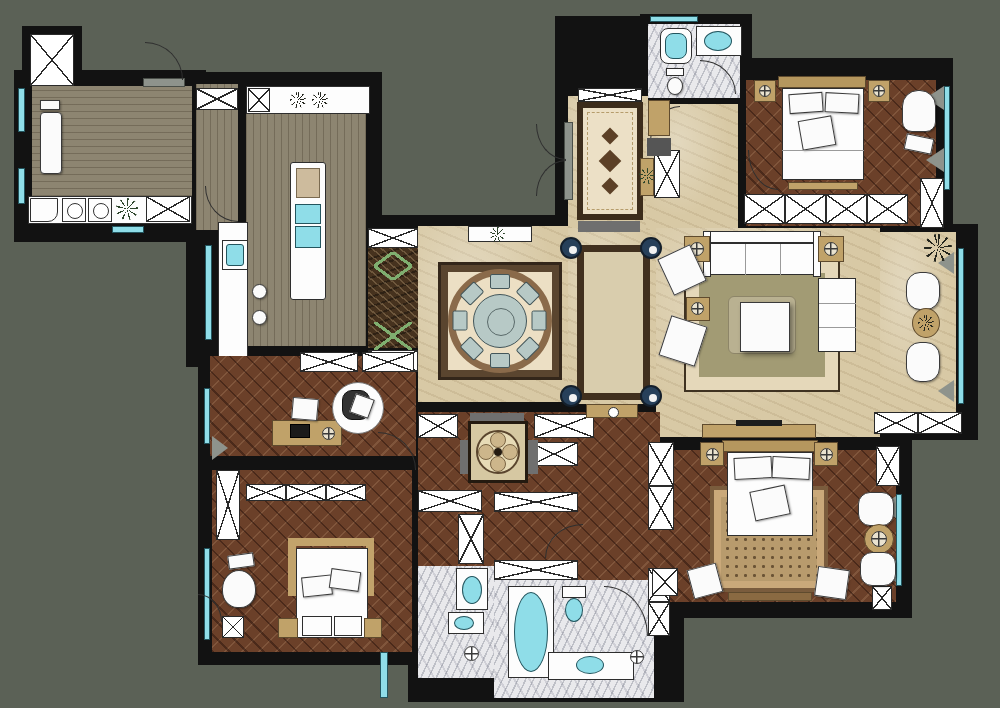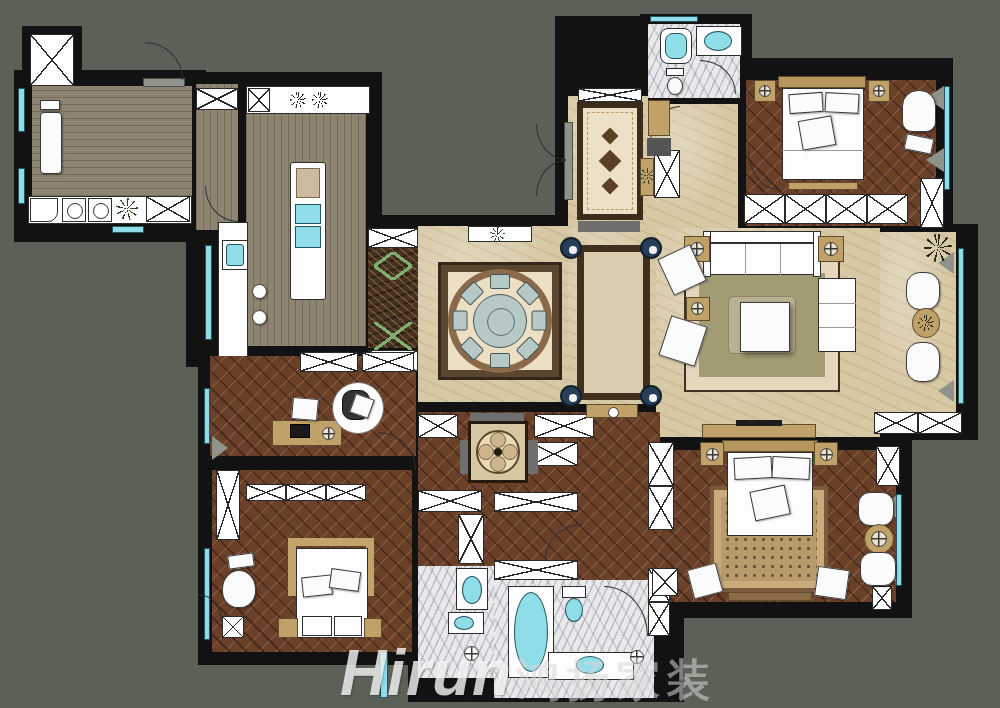--- a/index.html
+++ b/index.html
@@ -355,18 +355,14 @@
   <div class="a fwp" style="left:296px;top:548px;width:72px;height:90px"></div>
   <div class="a fw" style="left:302px;top:576px;width:30px;height:20px;transform:rotate(-6deg)"></div>
   <div class="a fw" style="left:330px;top:570px;width:30px;height:20px;transform:rotate(8deg)"></div>
   <div class="a fwp" style="left:302px;top:616px;width:30px;height:20px"></div>
   <div class="a fwp" style="left:334px;top:616px;width:28px;height:20px"></div>
   <div class="a ft" style="left:278px;top:618px;width:20px;height:20px"></div>
   <div class="a ft" style="left:364px;top:618px;width:18px;height:20px"></div>
   <div class="a fw" style="left:228px;top:554px;width:26px;height:14px;transform:rotate(-8deg)"></div>
   <div class="a fw" style="left:222px;top:570px;width:34px;height:38px;border-radius:50% 50% 45% 45%"></div>
 
-  <div class="a" style="left:340px;top:636px;width:660px;height:72px;white-space:nowrap">
-    <span class="wm1">Hirun</span>
-    <span class="wm2">鸿扬家装</span>
-  </div>
 
 </div>
 
 </body></html>

